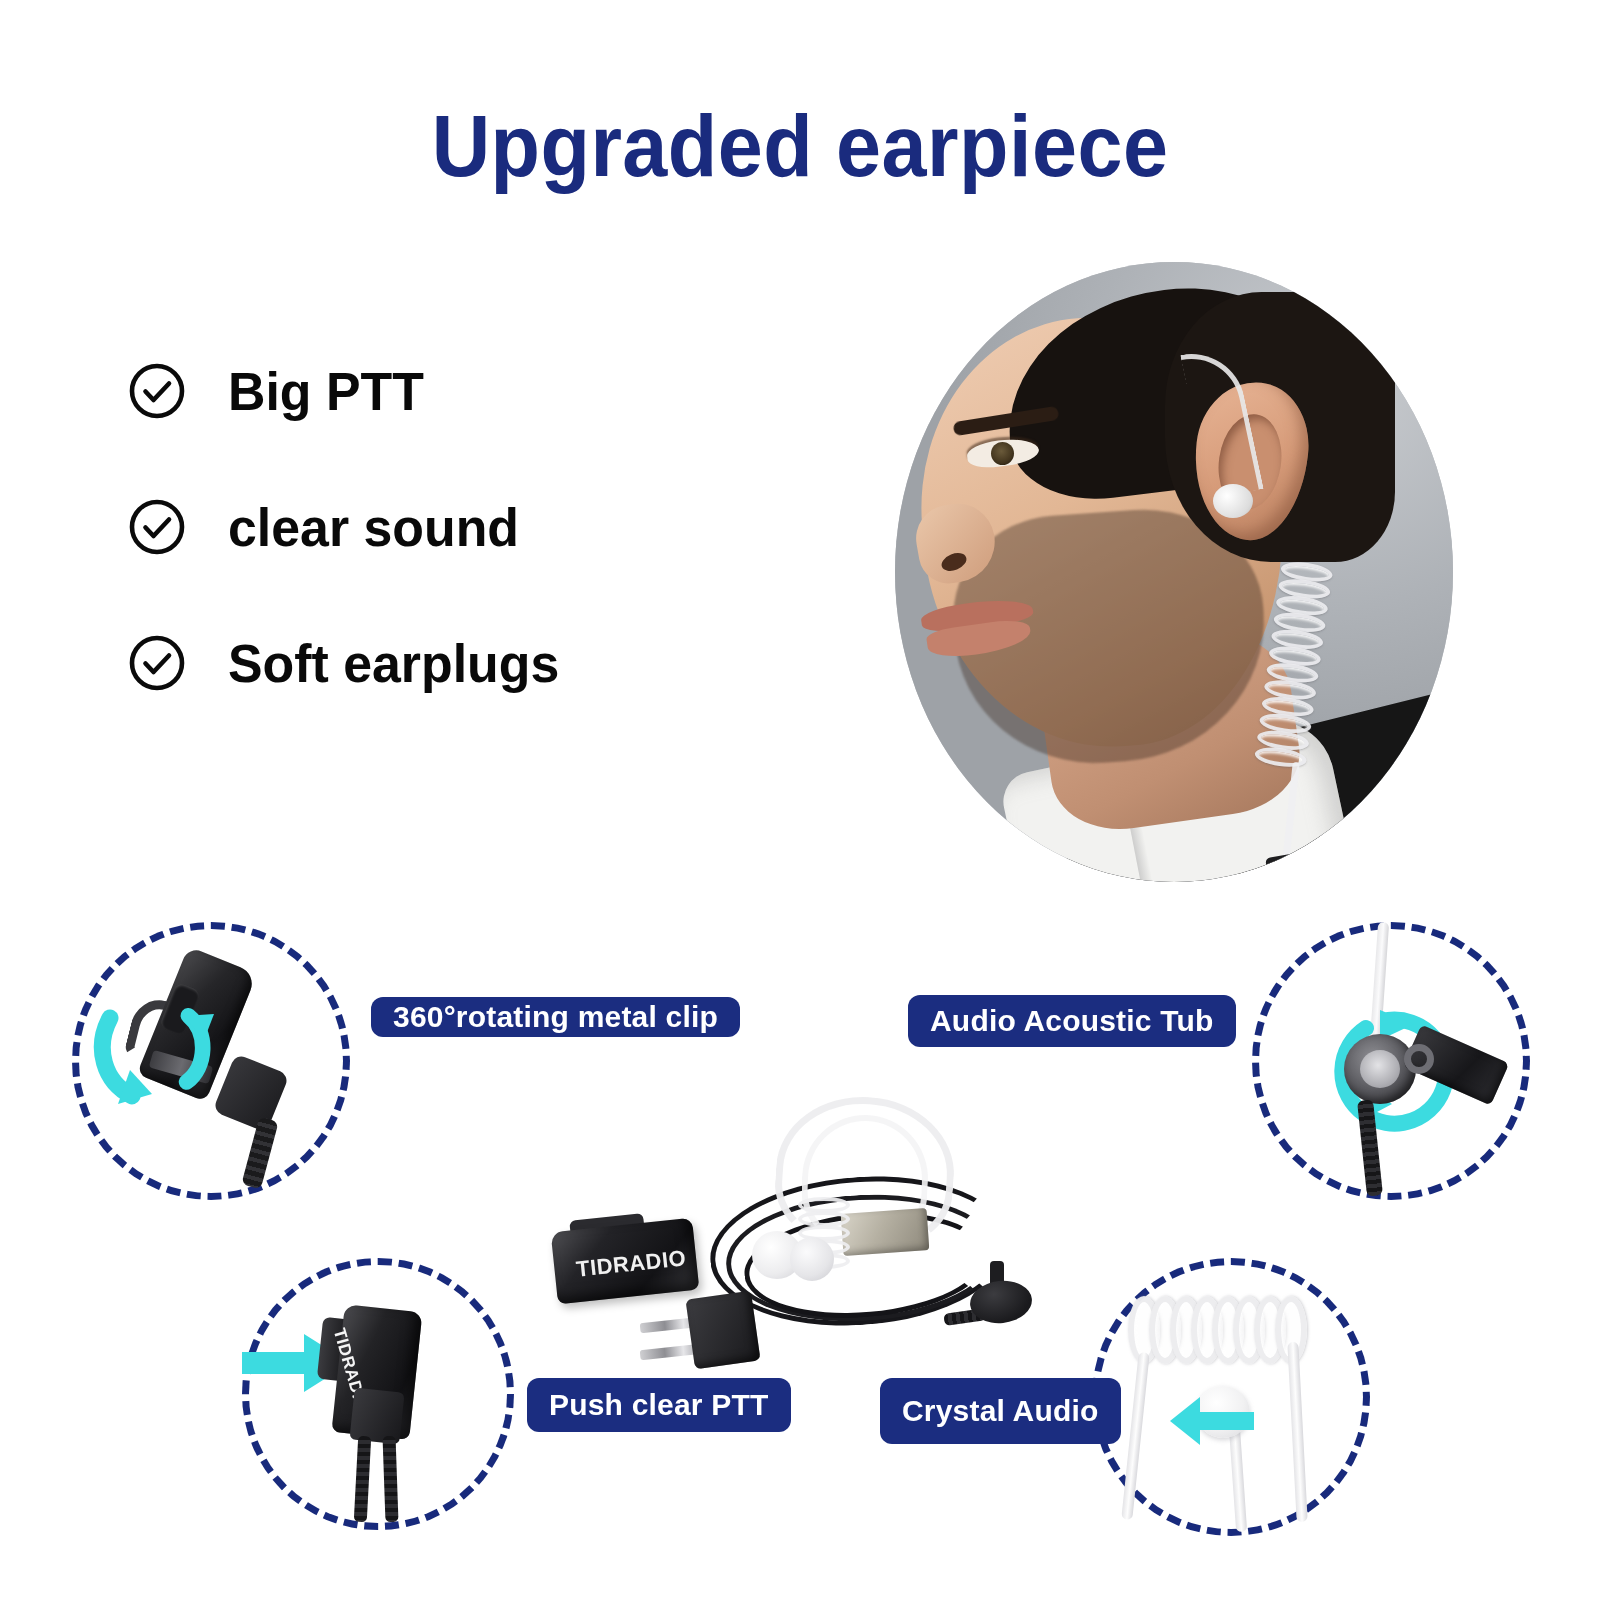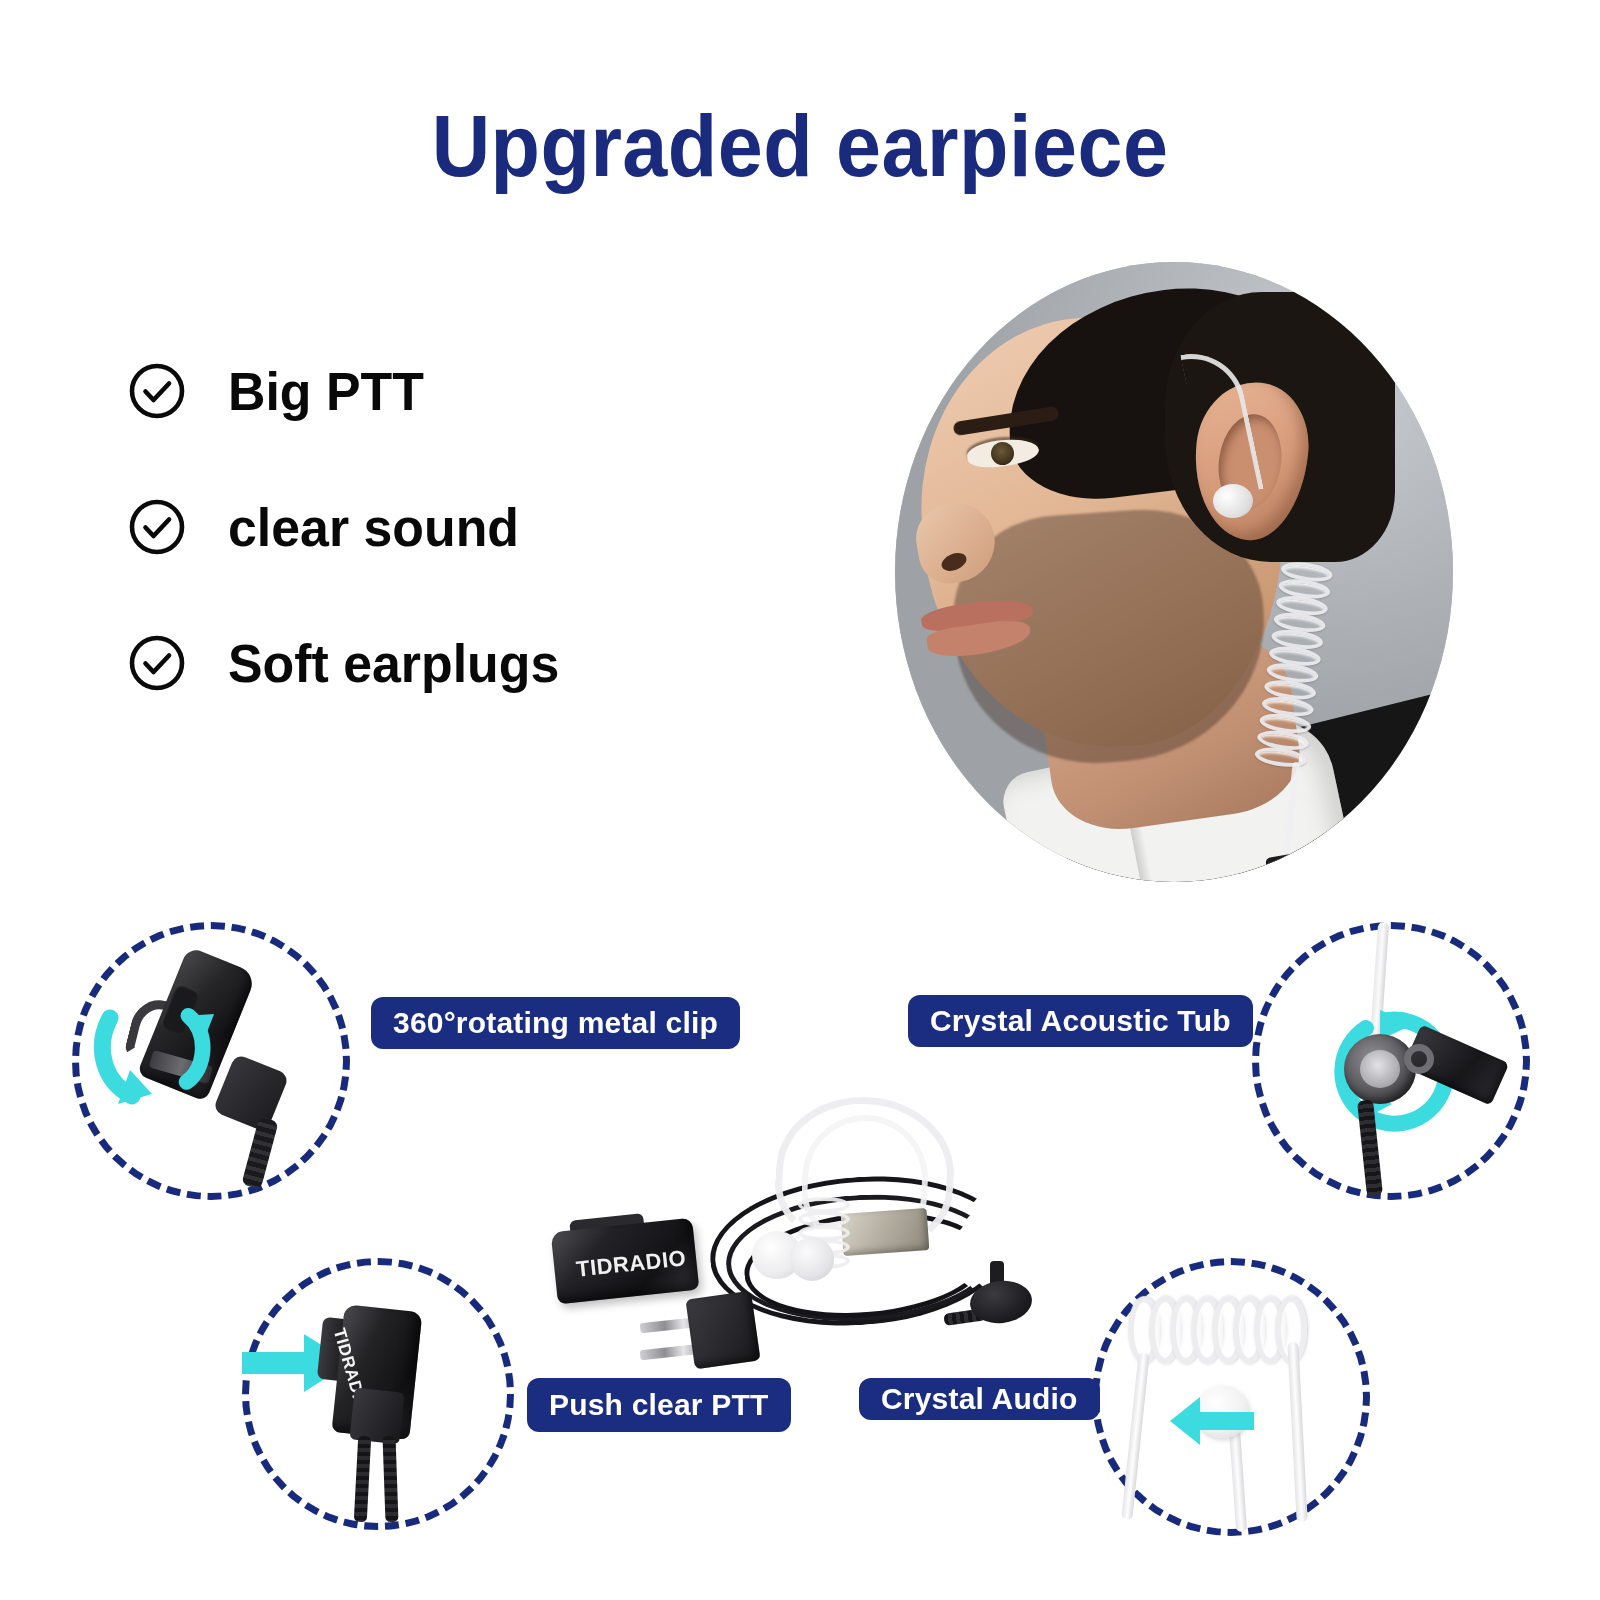--- a/index.html
+++ b/index.html
@@ -640,24 +640,24 @@
     color: #ffffff;
     font-weight: bold;
     border-radius: 12px;
     display: flex;
     align-items: center;
     justify-content: center;
     white-space: nowrap;
     font-family: "Liberation Sans", sans-serif;
     letter-spacing: .2px;
   }
-  .badge-clip    { left: 371px;  top: 997px;  height: 52px; padding: 0 22px; font-size: 30px; }
+  .badge-clip    { left: 371px;  top: 997px;  height: 40px; padding: 0 22px; font-size: 30px; }
   .badge-covert  { left: 908px;  top: 995px;  height: 52px; padding: 0 22px; font-size: 30px; }
   .badge-ptt     { left: 527px;  top: 1378px; height: 54px; padding: 0 22px; font-size: 30px; }
-  .badge-crystal { left: 859px;  top: 1378px; height: 42px; padding: 0 22px; font-size: 30px; }
+  .badge-crystal { left: 880px;  top: 1378px; height: 66px; padding: 0 22px; font-size: 30px; }
 </style>
 </head>
 <body>
 
 <div id="page">
 
   <div class="page-title">Upgraded earpiece</div>
 
   <div class="feature-list">
 
@@ -763,21 +763,21 @@
       <path d="M74 96 L44 112 L48 78 Z" fill="#3cdbe0"></path>
     </svg>
   </div>
 
   <div class="tube-hub"></div>
   <div class="tube-hub-in"></div>
   <div class="tube-clip"></div>
   <div class="tube-clip-ring"></div>
   <div class="tube-cable"></div>
 
-  <div class="badge badge-covert">Crystal Acoustic Tub</div>
+  <div class="badge badge-covert">Audio Acoustic Tub</div>
 
   <div class="dashed-circle dc-bl"></div>
 
   <div class="arrow" style="left:242px; top:1330px;">
     <svg width="112" height="66" viewBox="0 0 112 66">
       <path d="M0 22 L62 22 L62 4 L108 33 L62 62 L62 44 L0 44 Z" fill="#3cdbe0"></path>
     </svg>
   </div>
 
   <div class="ptt-sidebtn"></div>

